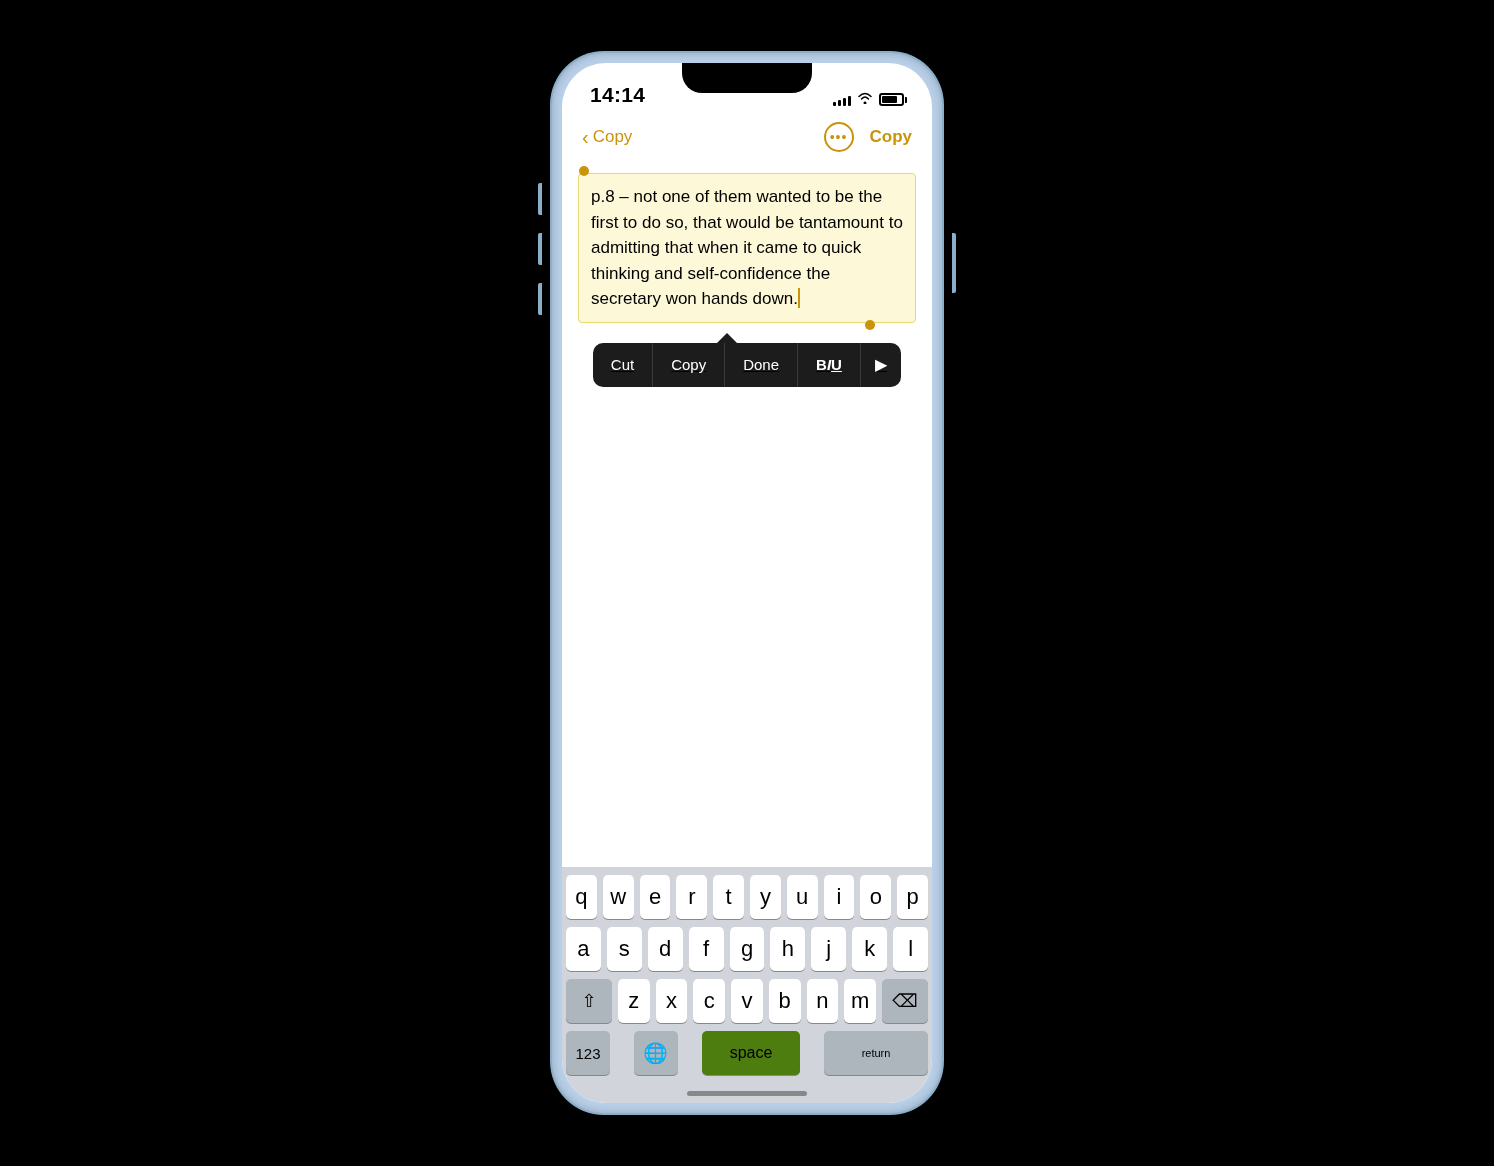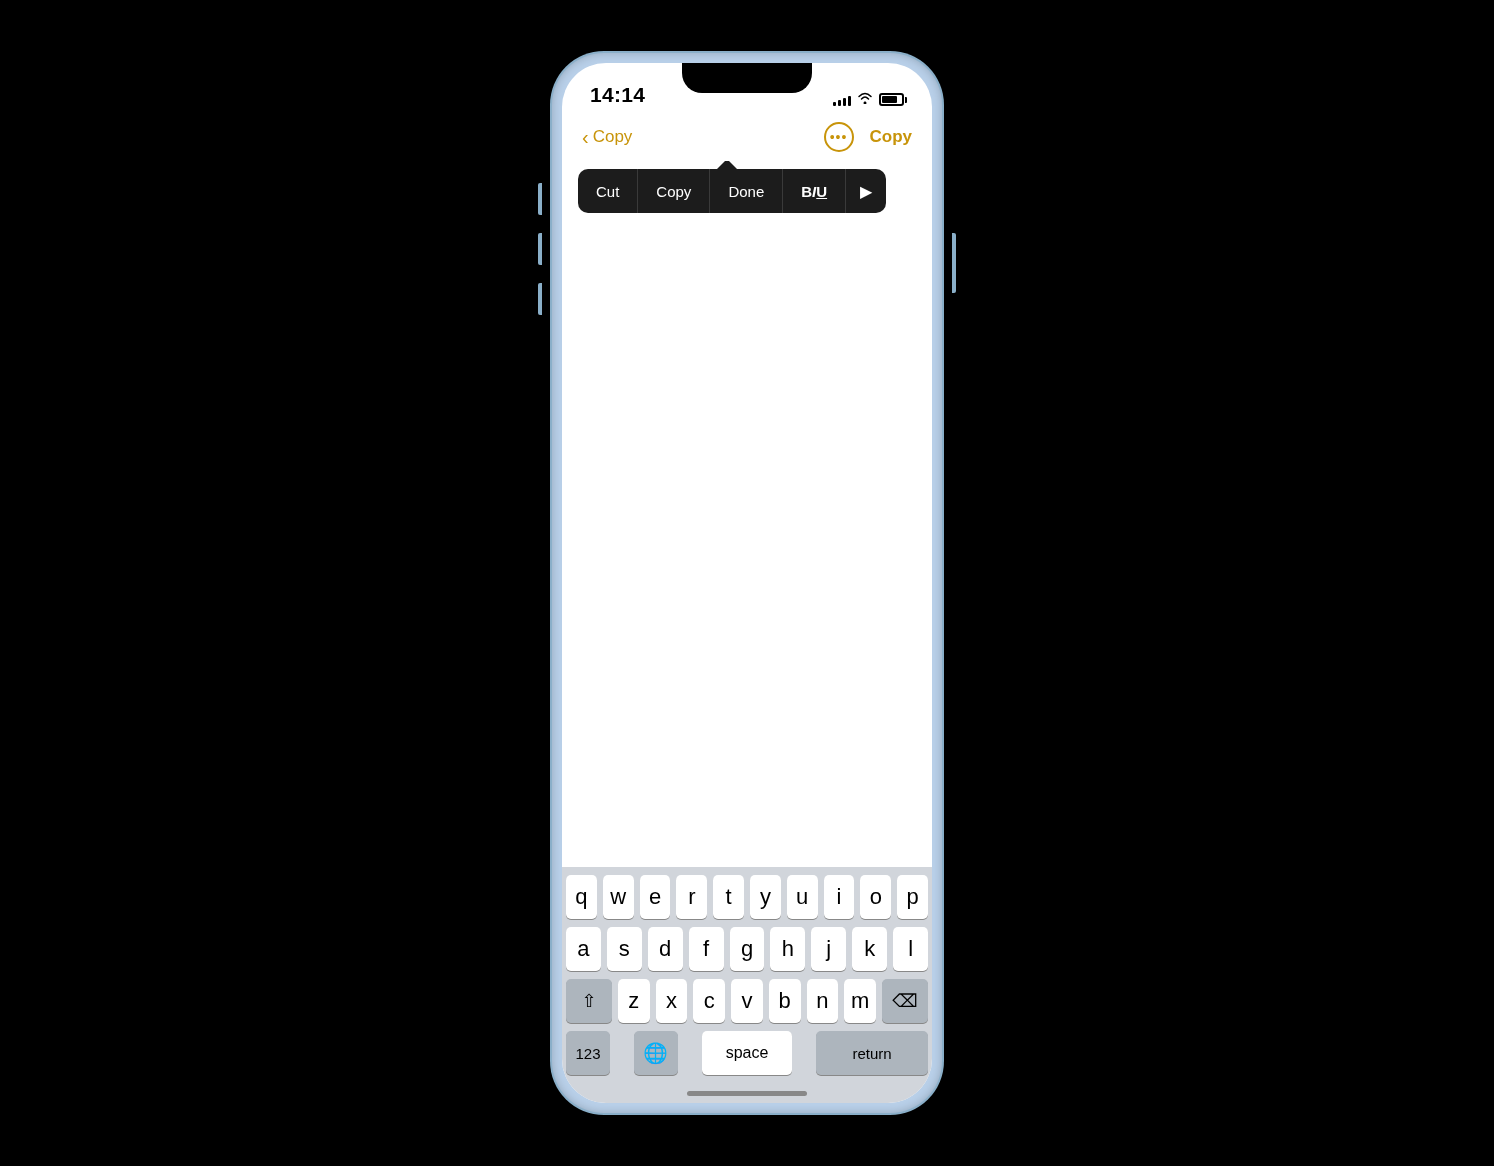--- a/index.html
+++ b/index.html
@@ -235,24 +235,26 @@
 
     .note-text {
       font-size: 17px;
       line-height: 1.5;
       color: #000;
     }
 
     
     .context-menu-wrapper {
       display: flex;
+      justify-content: center;
       padding: 0 16px;
       margin-top: 8px;
       flex-shrink: 0;
       position: relative;
+      text-decoration: underline;
     }
 
     .context-menu-arrow {
       position: absolute;
       top: -10px;
       left: 50%;
       transform: translateX(-30px);
       width: 0;
       height: 0;
       border-left: 10px solid transparent;
@@ -389,42 +391,42 @@
       display: flex;
       align-items: center;
       justify-content: center;
       font-size: 20px;
       cursor: pointer;
       box-shadow: 0 1px 0 #888;
       flex-shrink: 0;
     }
 
     .key-space {
-      background: #ffffff;
+      background: #4d7c0f;
       border-radius: 5px;
       height: 44px;
       flex: 1;
       display: flex;
       align-items: center;
       justify-content: center;
       font-size: 16px;
       color: #000;
       cursor: pointer;
       box-shadow: 0 1px 0 #888;
     }
 
     .key-return {
       background: #adb5bd;
       border-radius: 5px;
       height: 44px;
-      width: 112px;
-      display: flex;
-      align-items: center;
-      justify-content: center;
-      font-size: 15px;
+      width: 104px;
+      display: flex;
+      align-items: center;
+      justify-content: center;
+      font-size: 11px;
       font-weight: 500;
       color: #000;
       cursor: pointer;
       box-shadow: 0 1px 0 #888;
       flex-shrink: 0;
     }
 
     .home-indicator {
       height: 20px;
       display: flex;
@@ -510,20 +512,29 @@
       <div class="nav-right">
         <div class="nav-more-btn">
           <span class="nav-more-dots">•••</span>
         </div>
         <span class="nav-done">Copy</span>
       </div>
     </div>
 
     <div class="content-area">
 
+      <div class="note-content">
+        <div class="selected-text-block">
+          <div class="selection-handle-top"></div>
+          <div class="note-text">
+            p.8 – not one of them wanted to be the first to do so, that would be tantamount to admitting that when it came to quick thinking and self-confidence the secretary won hands down.<span class="cursor-line"></span>
+          </div>
+          <div class="selection-handle-bottom"></div>
+        </div>
+      </div>
 
       <div class="context-menu-wrapper">
         <div class="context-menu-arrow"></div>
         <div class="context-menu">
           <div class="context-menu-item">Cut</div>
           <div class="context-menu-item">Copy</div>
           <div class="context-menu-item">Done</div>
           <div class="context-menu-item context-menu-biu">
             <span>B</span>
               <span class="italic">I</span>

